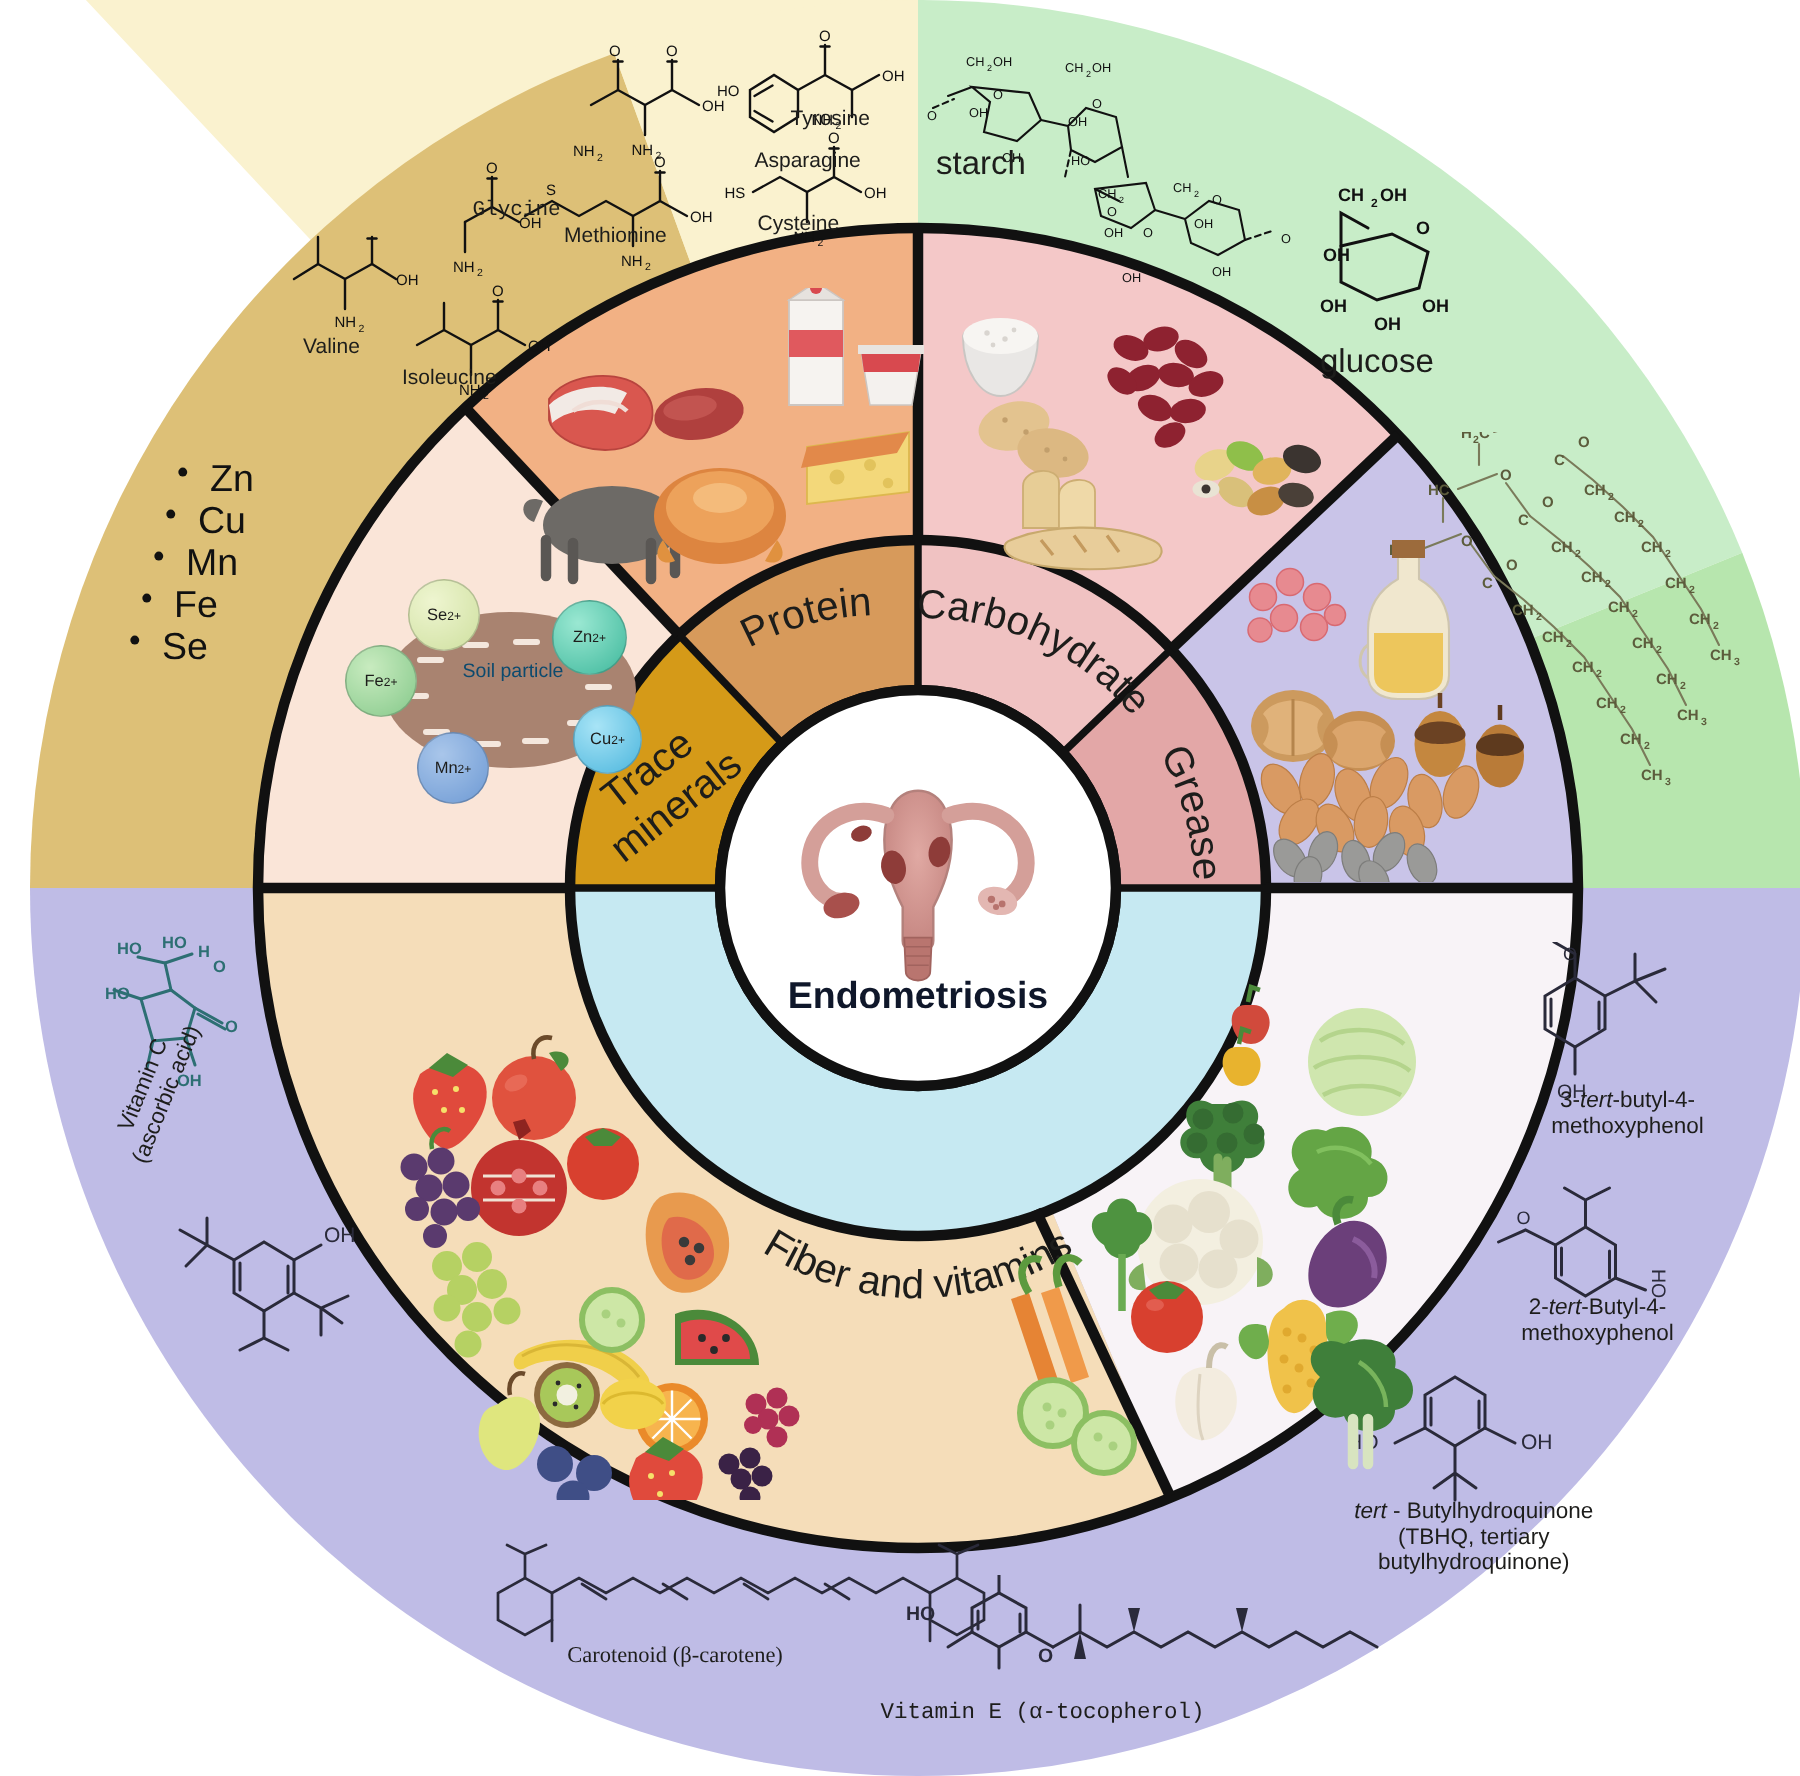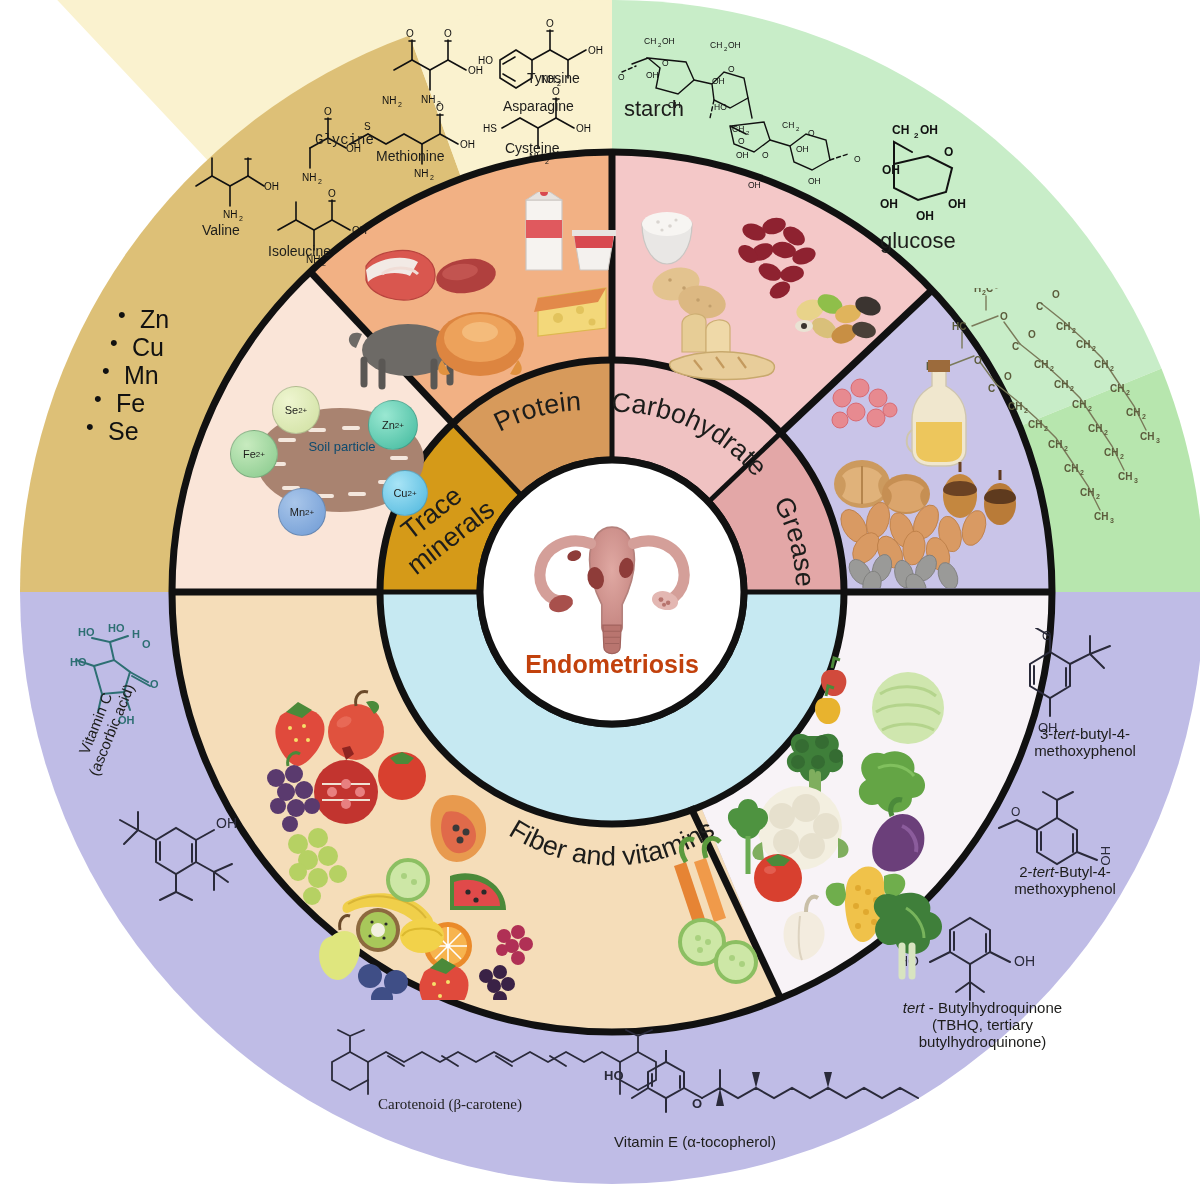--- a/index.html
+++ b/index.html
@@ -7,21 +7,21 @@
     width:1200px;height:1184px;background:#ffffff;
     font-family:"Liberation Sans","DejaVu Sans",sans-serif;
     overflow:hidden;position:relative;
   }
   #stage{position:absolute;left:0;top:0;width:1200px;height:1184px;}
   svg.wheel{position:absolute;left:0;top:0;width:1200px;height:1184px;}
   .lbl{position:absolute;color:#1d1d1b;line-height:1.12;text-align:center;}
   .chem-cap{font-size:15px;}
   .ital{font-style:italic;}
   .ring-label{font-size:27px;fill:#1d1d1b;font-family:"Liberation Sans",sans-serif;}
-  .center-title{position:absolute;width:300px;text-align:center;font-size:25px;font-weight:bold;color:#c2410c;}
+  .center-title{position:absolute;width:300px;text-align:center;font-size:25px;font-weight:bold;color:#0f172a;}
   .bullets{position:absolute;font-size:25px;color:#111;line-height:1.12;}
   .bullets li{list-style:none;position:relative;}
   .bullets ul{margin:0;padding:0;}
   .bullets li:before{content:"\2022";position:absolute;left:-22px;top:-2px;font-size:22px;}
   .soil-label{font-size:13px;text-align:center;color:#0c4a6e;line-height:1.15;}
   .ion{position:absolute;border-radius:50%;display:flex;align-items:center;justify-content:center;
        font-size:11px;color:#1d1d1b;border:1px solid rgba(0,0,0,.18);}
   .mol{position:absolute;}
   .aa-name{position:absolute;font-size:14px;color:#1d1d1b;}
   .carb-name{position:absolute;font-size:22px;color:#1d1d1b;}
@@ -506,21 +506,21 @@
       <path d="M120 38 L120 20"></path>
     </g>
     <g fill="#2a2a3a">
       <polygon points="156,38 160,22 152,22"></polygon>
         <polygon points="228,38 232,22 224,22"></polygon>
         <polygon points="120,38 124,56 116,56"></polygon>
     </g>
     <text x="4" y="30" fill="#2a2a3a" font-size="13" font-weight="bold" font-family="Liberation Sans,sans-serif">HO</text>
     <text x="92" y="58" fill="#2a2a3a" font-size="13" font-weight="bold" font-family="Liberation Sans,sans-serif">O</text>
   </svg>
-  <div class="lbl chem-cap" style="left:570px;top:1134px;width:250px;">Vitamin E (α-tocopherol)</div>
+  <div class="lbl chem-cap" style="left:570px;top:1134px;width:250px;font-family:Liberation Mono, monospace;">Vitamin E (α-tocopherol)</div>
 
   <svg class="mol" style="left:322px;top:1028px;width:400px;height:80px;" viewBox="0 0 400 80">
     <g stroke="#2a2a3a" stroke-width="1.8" fill="none" stroke-linecap="round">
       <path d="M10 52 L10 34 L28 24 L46 34 L46 52 L28 62 Z"></path>
       <path d="M28 24 L28 8 L16 2 M28 8 L42 2"></path>
         <path d="M46 52 L46 66"></path>
       <path d="M46 34 L64 24 L82 34 L100 24 L118 34 L136 24 L154 34 L172 24 L190 34 L208 24 L226 34 L244 24 L262 34 L280 24 L298 34"></path>
       <path d="M66 28 L82 38 M120 28 L136 38 M174 28 L190 38 M228 28 L244 38"></path>
       <path d="M298 34 L316 24 L334 34 L334 52 L316 62 L298 52 Z"></path>
       <path d="M316 24 L316 8 L304 2 M316 8 L330 2"></path>

